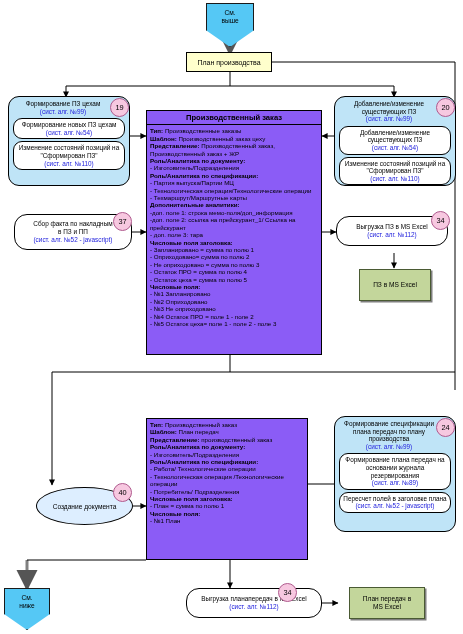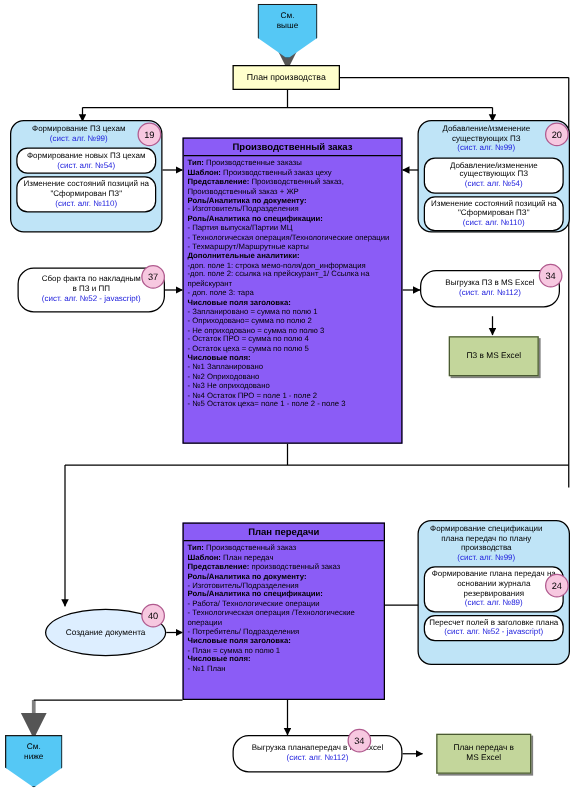--- a/index.html
+++ b/index.html
@@ -267,21 +267,20 @@
     <div>Выгрузка ПЗ в MS Excel</div>
     <div class="alg">(сист. алг. №112)</div>
   </div>
   <div class="badge" style="left:431px;top:211px;">34</div>
 
   <div class="node greenbox" style="left:359px;top:269px;width:72px;height:32px;">
     <span>ПЗ в MS Excel</span>
   </div>
 
   <div class="node docbox" style="left:146px;top:418px;width:162px;height:142px;">
-    <div class="dochead">План передачи</div>
     <div class="docbody" id="pp-body">
         <div><span class="b">Тип:</span><span> Производственный заказ</span></div>
         <div><span class="b">Шаблон:</span><span> План передач</span></div>
         <div><span class="b">Представление:</span><span> производственный заказ</span></div>
         <div><span class="b">Роль/Аналитика по документу:</span></div>
         <div><span>- Изготовитель/Подразделения</span></div>
         <div><span class="b">Роль/Аналитика по спецификации:</span></div>
         <div><span>- Работа/ Технологические операции</span></div>
         <div><span>- Технологическая операция /Технологические операции</span></div>
         <div><span>- Потребитель/ Подразделения</span></div>
@@ -304,21 +303,21 @@
     </div>
     <div class="sub">
       <div>Формирование плана передач на основании журнала резервирования</div>
       <div class="alg">(сист. алг. №89)</div>
     </div>
     <div class="sub">
       <div>Пересчет полей в заголовке плана</div>
       <div class="alg">(сист. алг. №52 - javascript)</div>
     </div>
   </div>
-  <div class="badge" style="left:436px;top:418px;margin-top:41px;">24</div>
+  <div class="badge" style="left:436px;top:418px;">24</div>
 
   <div class="node stadium" style="left:186px;top:588px;width:136px;height:30px;">
     <div>Выгрузка планапередач в MS Excel</div>
     <div class="alg">(сист. алг. №112)</div>
   </div>
   <div class="badge" style="left:278px;top:583px;">34</div>
 
   <div class="node greenbox" style="left:349px;top:587px;width:76px;height:32px;">
     <div>
       <div>План передач в</div>

